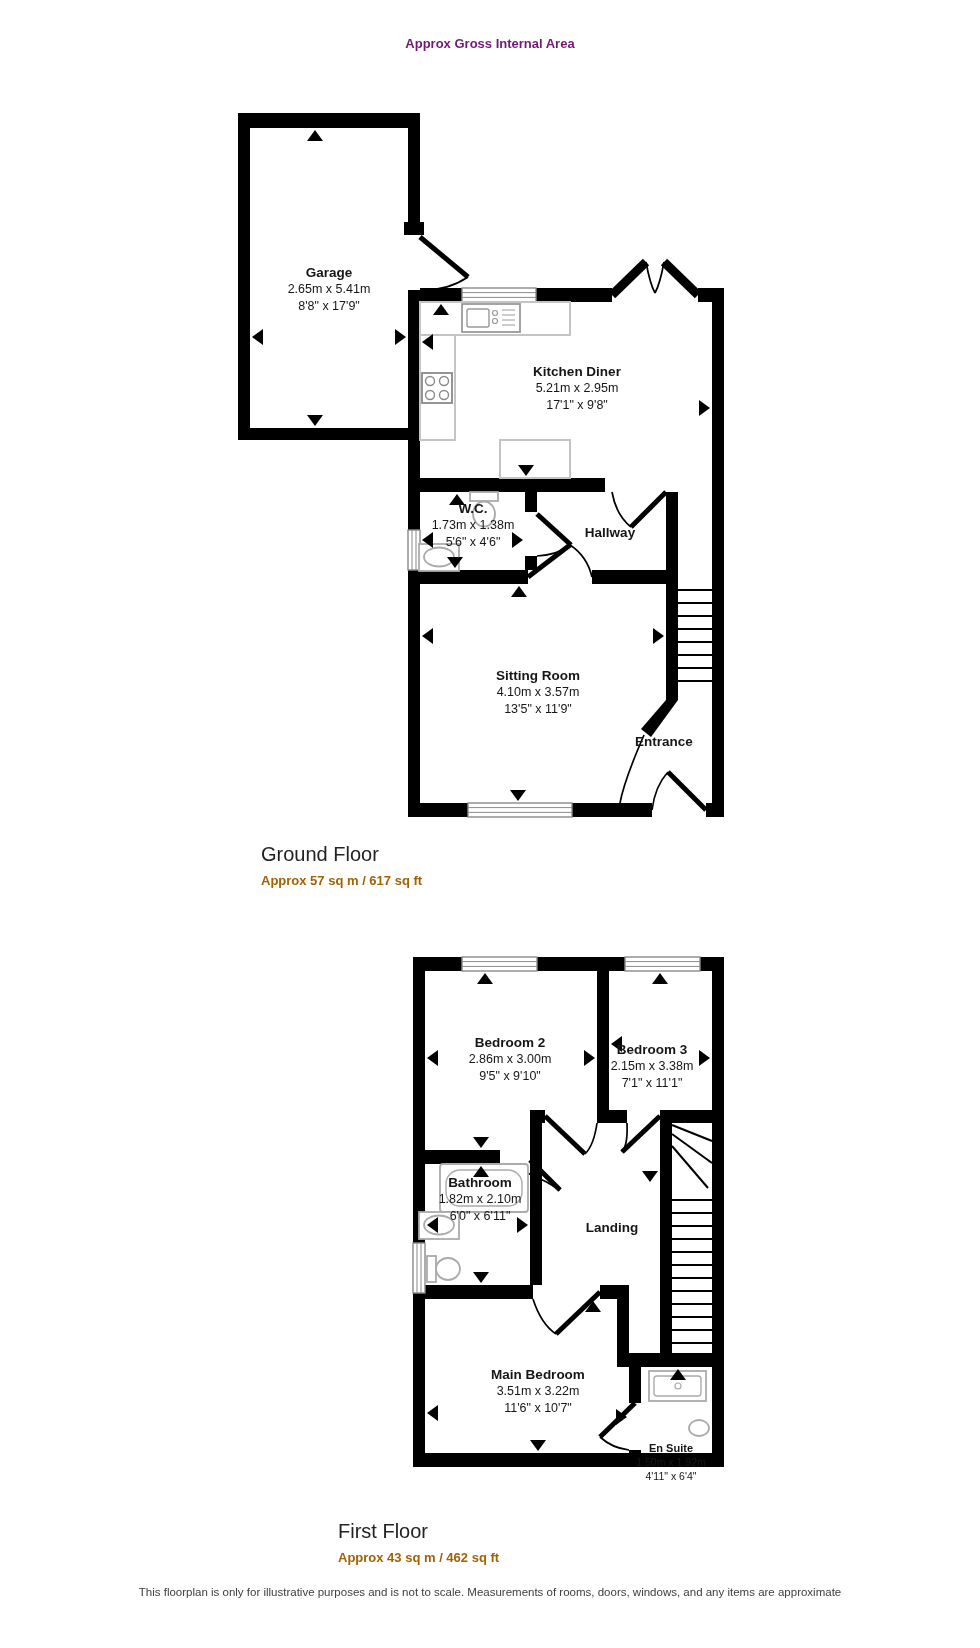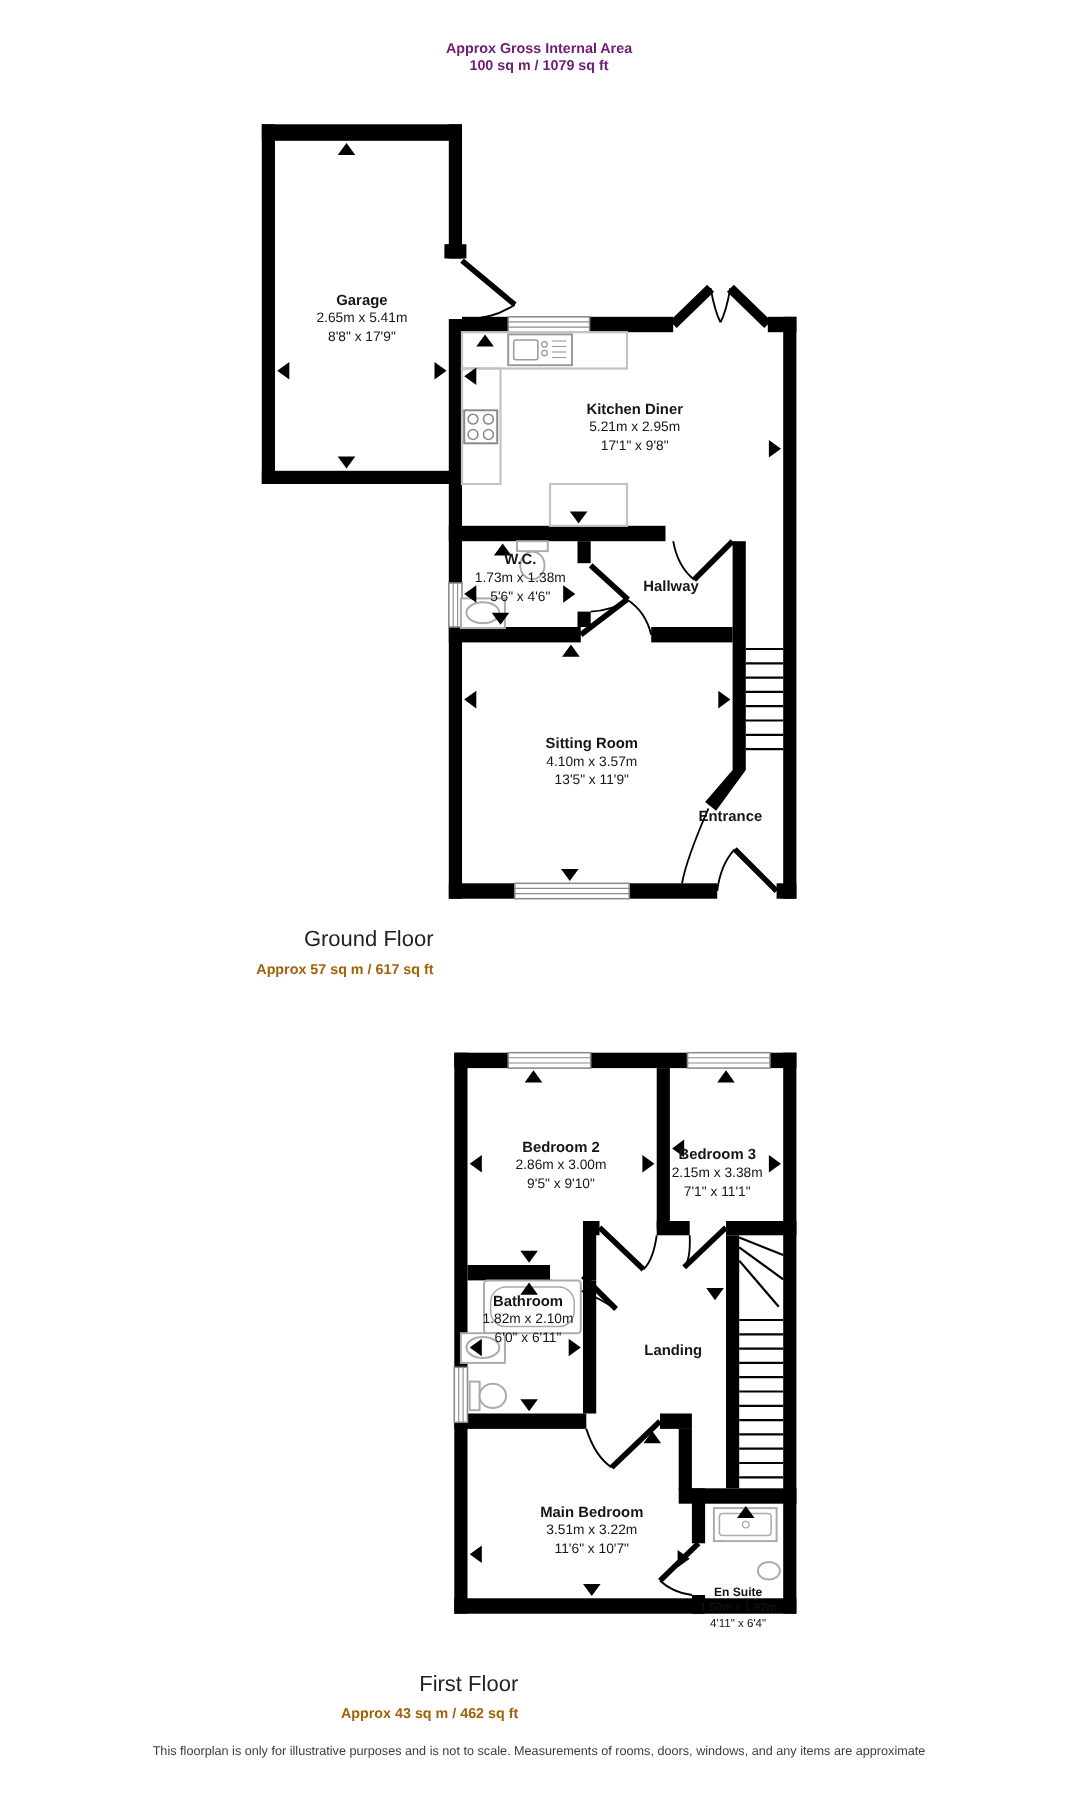--- a/index.html
+++ b/index.html
@@ -13,21 +13,21 @@
     font-weight:bold;font-size:13px;line-height:16px;color:#701a75;
   }
   .room-label{
     position:absolute;transform:translateX(-50%);text-align:center;
     white-space:nowrap;color:#161616;
   }
   .rname{font-weight:bold;font-size:13.5px;line-height:17px;}
   .rdim{font-size:12.5px;line-height:17px;}
   .room-label.small .rname{font-size:11px;line-height:14px;}
   .room-label.small .rdim{font-size:10.5px;line-height:14px;}
-  .floor-title{position:absolute;text-align:right;}
+  .floor-title{position:absolute;text-align:left;margin-left:28px;}
   .ft-name{font-size:20px;color:#222222;}
   .ft-area{font-size:13px;font-weight:bold;margin-top:7px;color:#a16207;}
   .disclaimer{
     position:absolute;top:1584px;left:0;width:100%;text-align:center;
     font-size:11.5px;line-height:17px;color:#3d3d3d;
   }
 </style>
 </head>
 <body>
 
@@ -319,21 +319,20 @@
       <polygon points="627,1417 616,1409 616,1425"></polygon>
       <polygon points="538,1451 530,1440 546,1440"></polygon>
 
       <polygon points="678,1369 670,1380 686,1380"></polygon>
     </g>
   </g>
 </svg>
 
 <div class="header">
   <div>Approx Gross Internal Area</div>
-  <div>100 sq m / 1079 sq ft</div>
 </div>
 
 <div class="room-label" style="left:329px;top:264px;">
   <div class="rname">Garage</div>
   <div class="rdim">2.65m x 5.41m</div>
   <div class="rdim">8'8" x 17'9"</div>
 </div>
 <div class="room-label" style="left:577px;top:363px;">
   <div class="rname">Kitchen Diner</div>
   <div class="rdim">5.21m x 2.95m</div>

